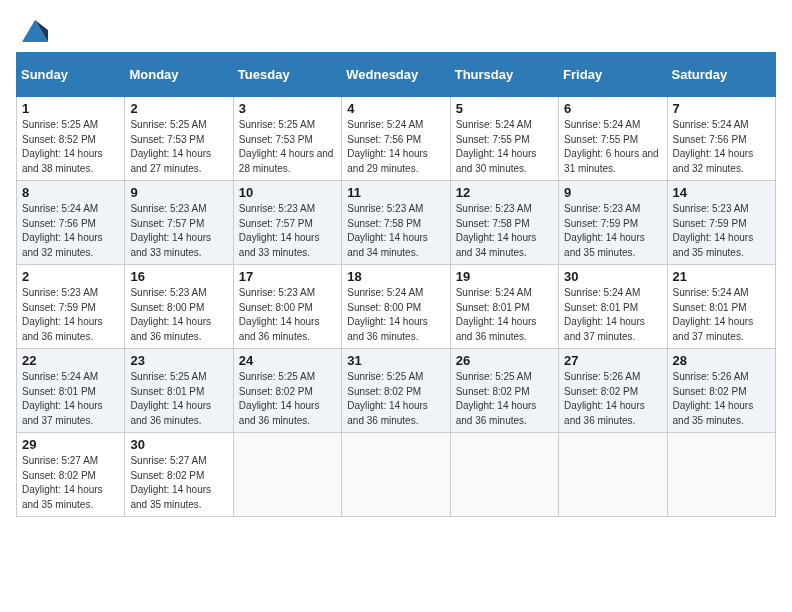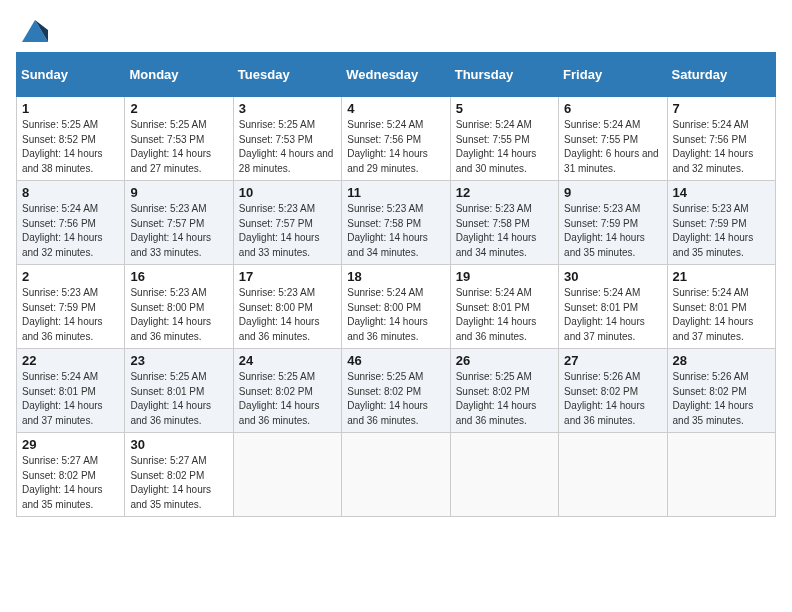--- a/index.html
+++ b/index.html
@@ -303,21 +303,21 @@
       </td>
         <td>
         <span class="day-num">24</span>
         <div class="day-detail">
           <span>Sunrise: 5:25 AM</span><br>
           <span>Sunset: 8:02 PM</span><br>
           <span>Daylight: 14 hours and 36 minutes.</span>
         </div>
       </td>
         <td>
-        <span class="day-num">46</span>
+        <span class="day-num">31</span>
         <div class="day-detail">
           <span>Sunrise: 5:25 AM</span><br>
           <span>Sunset: 8:02 PM</span><br>
           <span>Daylight: 14 hours and 36 minutes.</span>
         </div>
       </td>
         <td>
         <span class="day-num">26</span>
         <div class="day-detail">
           <span>Sunrise: 5:25 AM</span><br>

